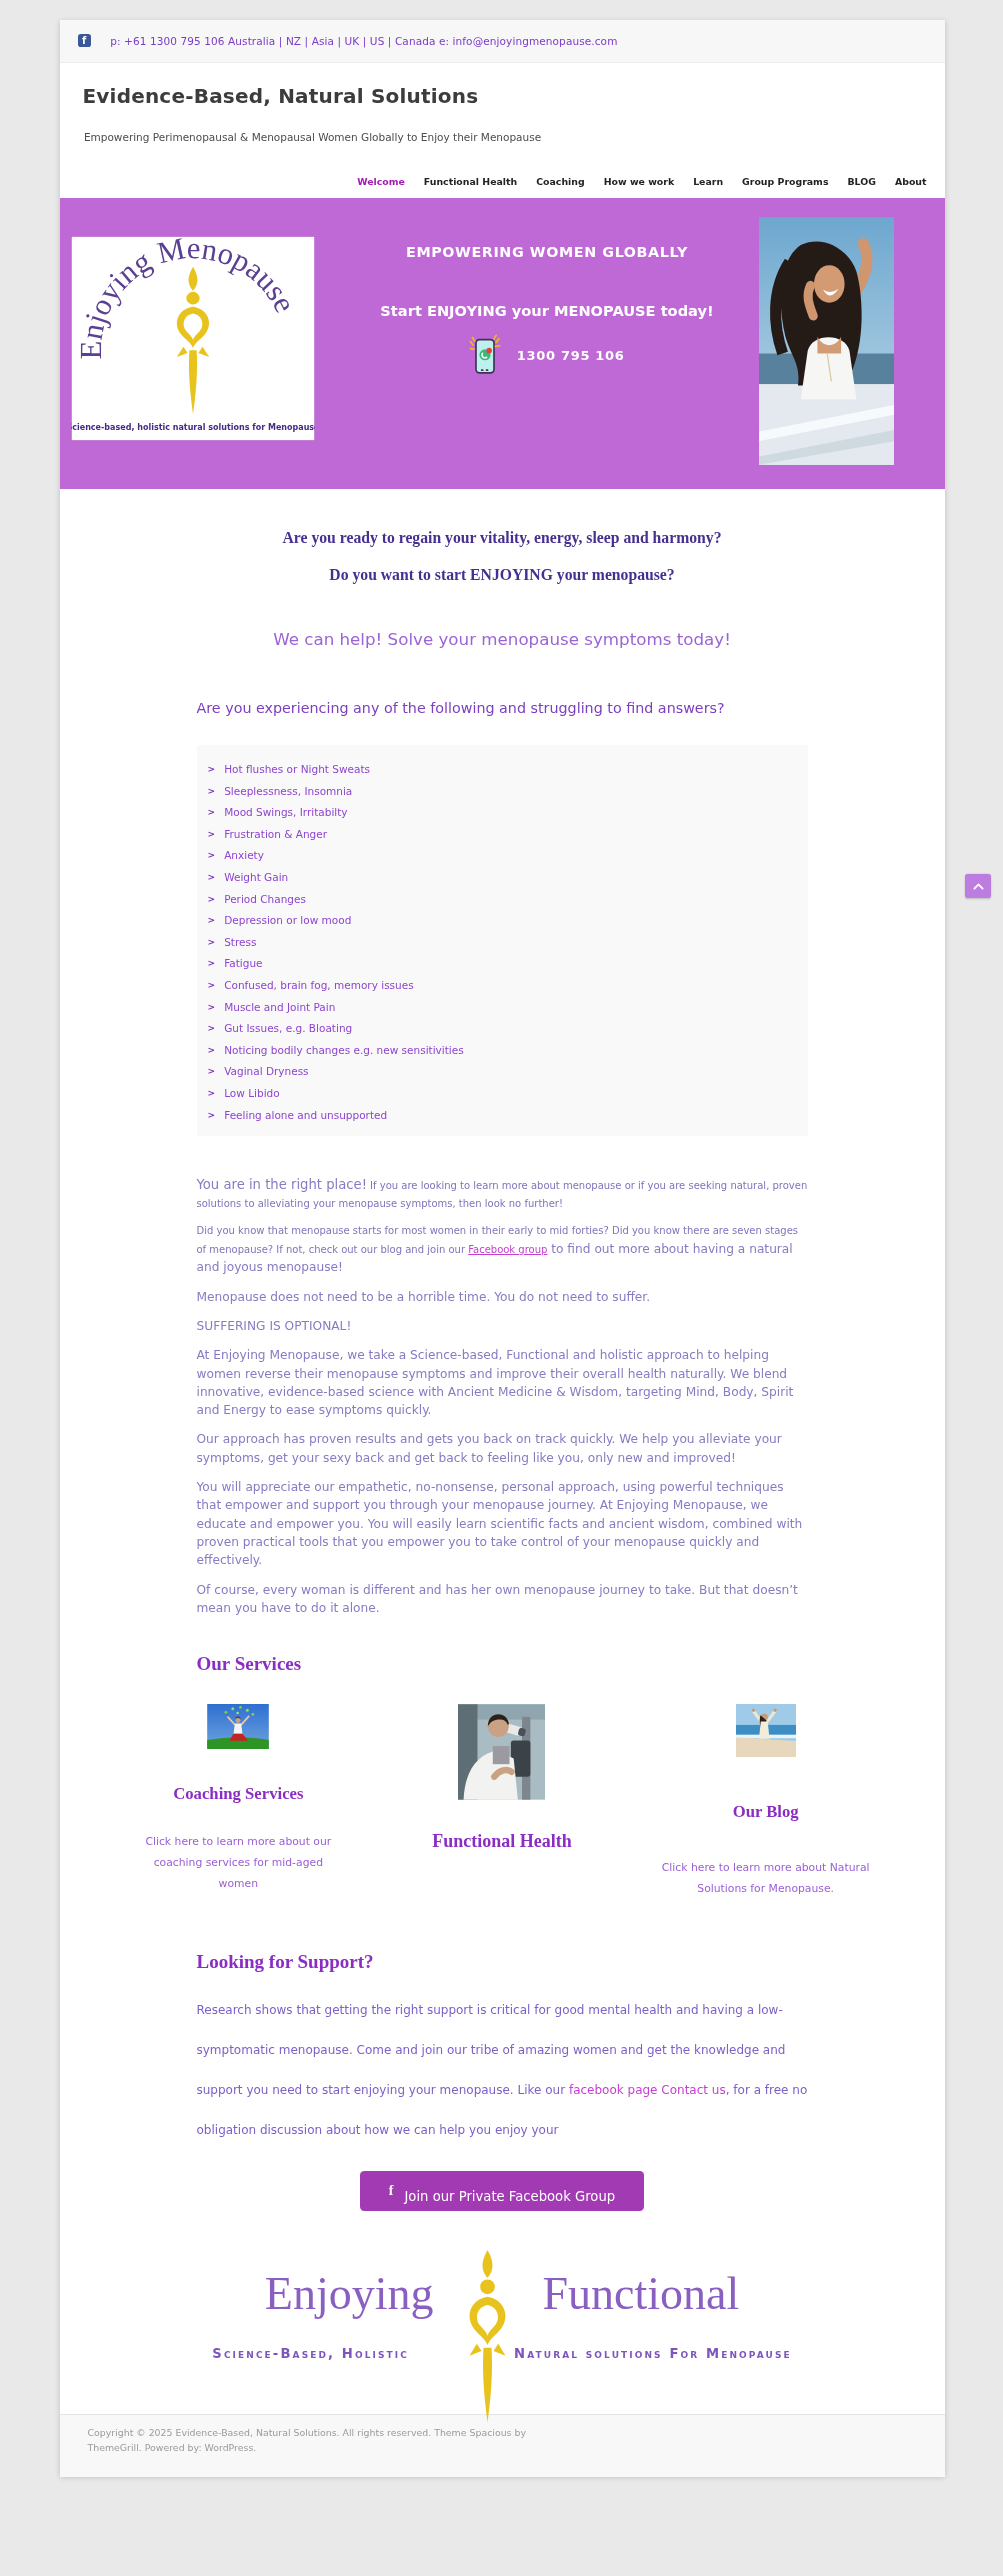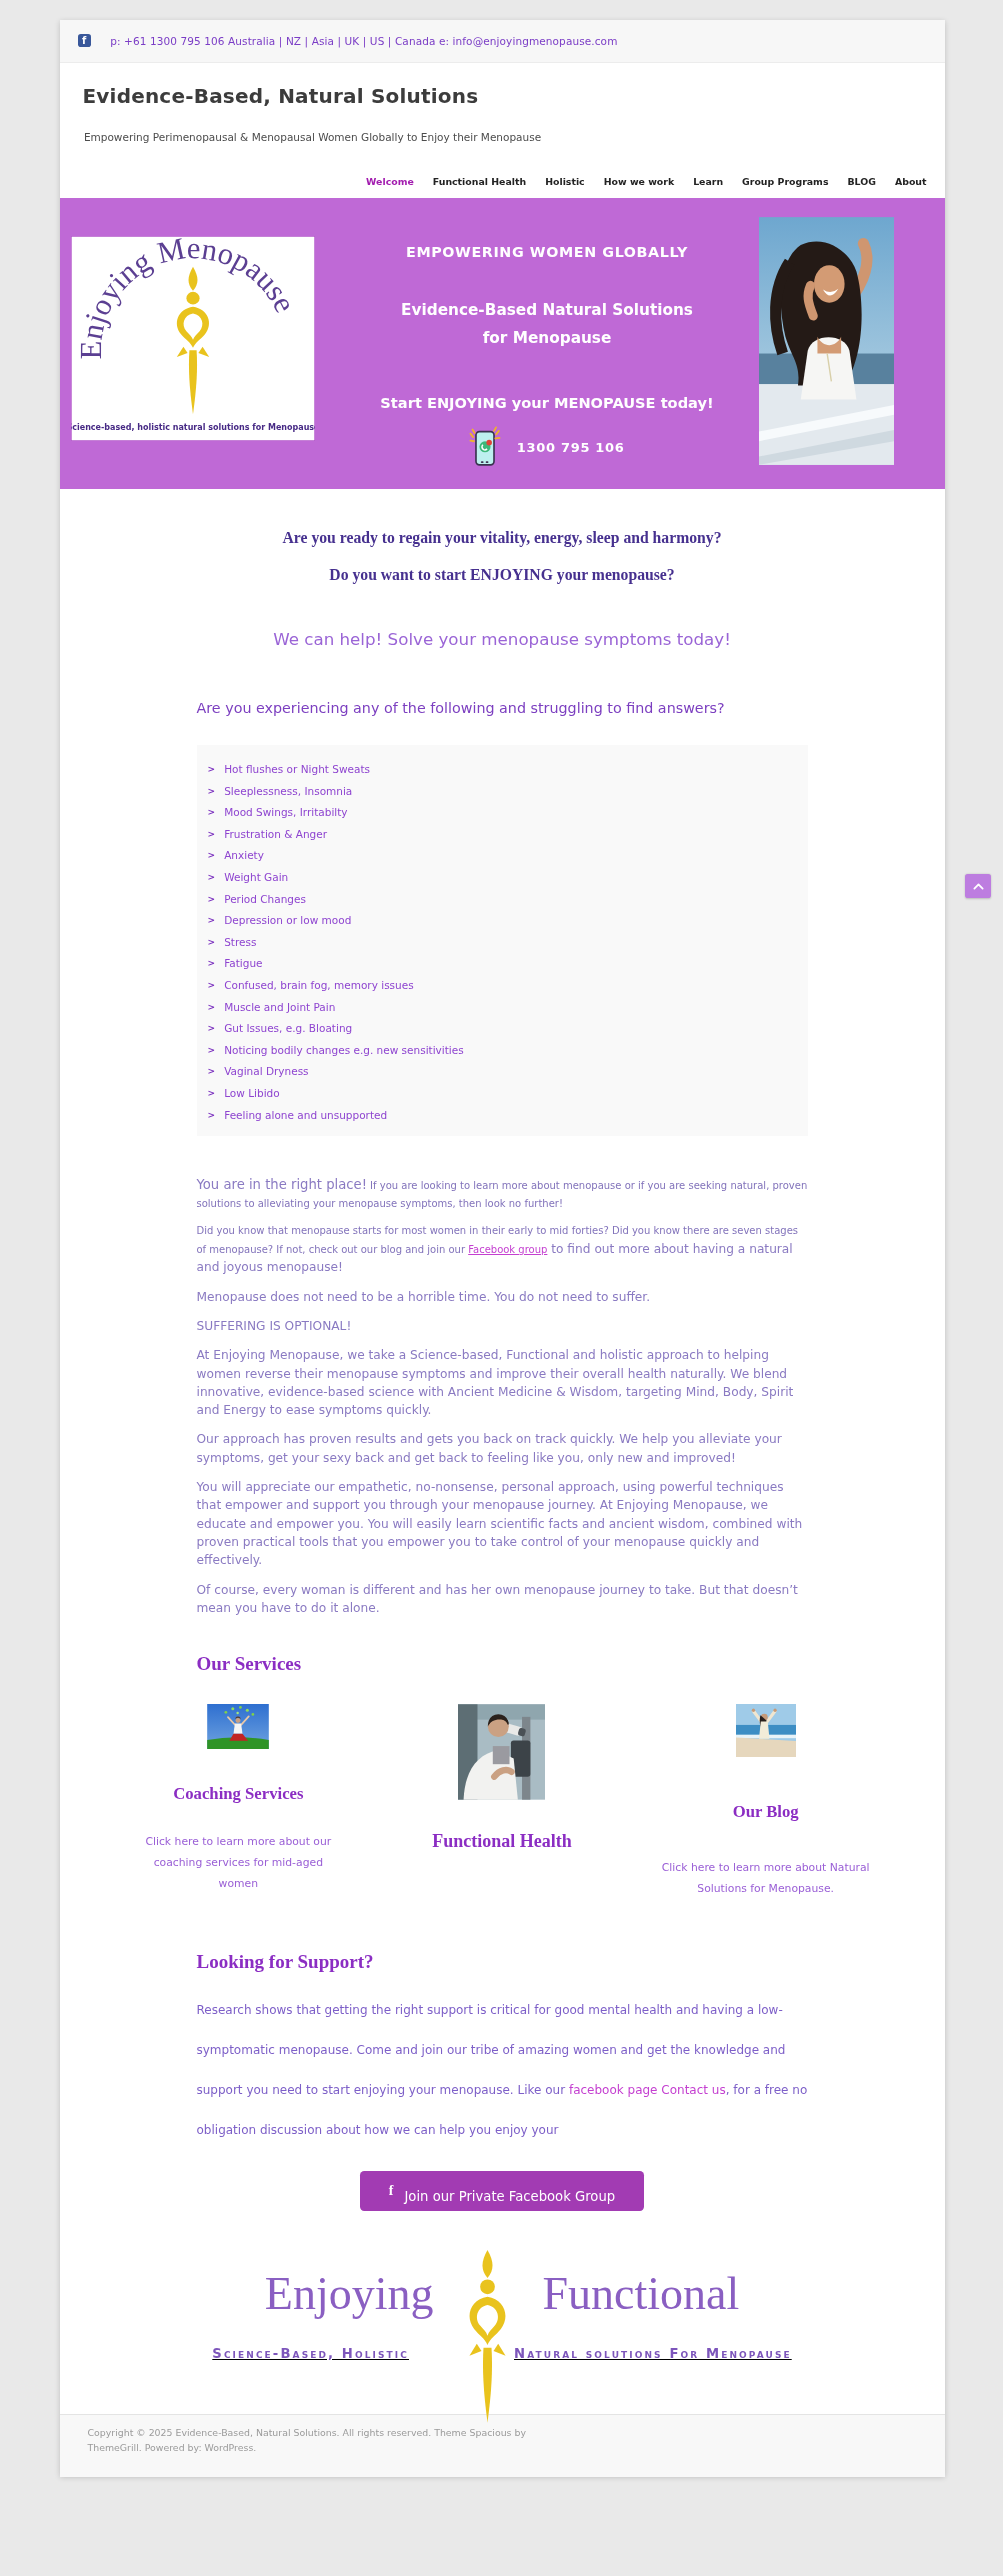--- a/index.html
+++ b/index.html
@@ -109,21 +109,21 @@
     position: absolute; top: 28px; width: 100%;
     display: flex; justify-content: center; align-items: flex-start; gap: 21px; text-align: right;
   }
   .fl-word {
     font-family: "Liberation Serif", serif; font-size: 46px; color: #8a5fc2; line-height: 1.1;
     padding-top: 19.5px;
   }
   .fl-figure { width: 67px; height: 174px; flex: 0 0 auto; }
   .fl-taglines {
     position: absolute; top: 124px; width: 100%;
-    display: flex; justify-content: center; gap: 105px; text-decoration: underline;
+    display: flex; justify-content: center; gap: 105px;
   }
   .fl-taglines span {
     font-variant: small-caps; letter-spacing: 2.1px; font-weight: bold;
     font-size: 13.2px; color: #7d56bb;
   }
   
   .footer-bar {
     margin-top: 12.5px; background: #f8f8f8; border-top: 0.7px solid #e4e4e4;
     padding: 11px 28px 21px;
   }
@@ -144,21 +144,21 @@
     <div class="fb-badge">f</div>
     <div class="topbar-contact">p: +61 1300 795 106 Australia | NZ | Asia | UK | US | Canada e: info@enjoyingmenopause.com</div>
   </div>
 
   <div class="header">
     <div class="site-title">Evidence-Based, Natural Solutions</div>
     <div class="site-tagline">Empowering Perimenopausal &amp; Menopausal Women Globally to Enjoy their Menopause</div>
     <nav class="main-nav">
       <a class="active">Welcome</a>
       <a>Functional Health</a>
-      <a>Holistic</a>
+      <a>Coaching</a>
       <a>How we work</a>
       <a>Learn</a>
       <a>Group Programs</a>
       <a>BLOG</a>
       <a>About</a>
     </nav>
   </div>
 
   <div class="hero">
     <div class="hero-logo-card">
@@ -177,21 +177,20 @@
           <path d="M34 140 L23 158 L41 151 Z" fill="#e9c31d"></path>
           <path d="M66 140 L77 158 L59 151 Z" fill="#e9c31d"></path>
           <path d="M44 146 C42 180 44 212 50 258 C56 212 58 180 56 146 Z" fill="#e9c31d"></path>
         </g>
         <text x="175" y="278" text-anchor="middle" font-size="11.5" font-weight="bold" fill="#472a85">Science-based, holistic natural solutions for Menopause</text>
       </svg>
     </div>
 
     <div class="hero-center">
       <div class="hero-line1">EMPOWERING WOMEN GLOBALLY</div>
-      <div class="hero-line2">Evidence-Based Natural Solutions for Menopause</div>
       <div class="hero-line3">Start ENJOYING your MENOPAUSE today!</div>
       <div class="hero-phone-row">
         <svg width="32" height="43" viewBox="0 0 46 62">
           <rect x="10" y="8" width="26" height="48" rx="5" fill="#bdf0ef" stroke="#3a3450" stroke-width="2.4"></rect>
           <circle cx="23" cy="30" r="8" fill="#3db87a"></circle>
           <path d="M20 27 C18 29 18 32 21 34 C23 35 25 34 26 33" stroke="#fff" stroke-width="2.2" fill="none"></path>
           <circle cx="29" cy="24" r="4" fill="#e04438"></circle>
           <rect x="17" y="51" width="4" height="2.4" rx="1.2" fill="#3a3450"></rect>
           <rect x="24" y="51" width="4" height="2.4" rx="1.2" fill="#3a3450"></rect>
           <path d="M6 16 L2 11 M7 22 L2 21 M8 10 L5 5" stroke="#f0b428" stroke-width="2.6" stroke-linecap="round"></path>

